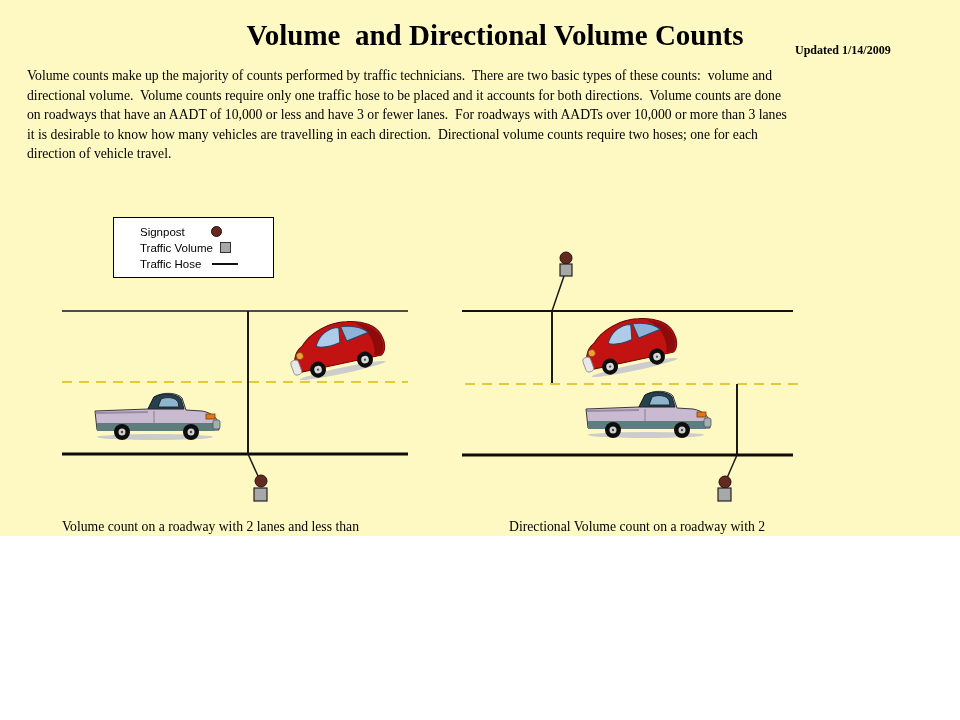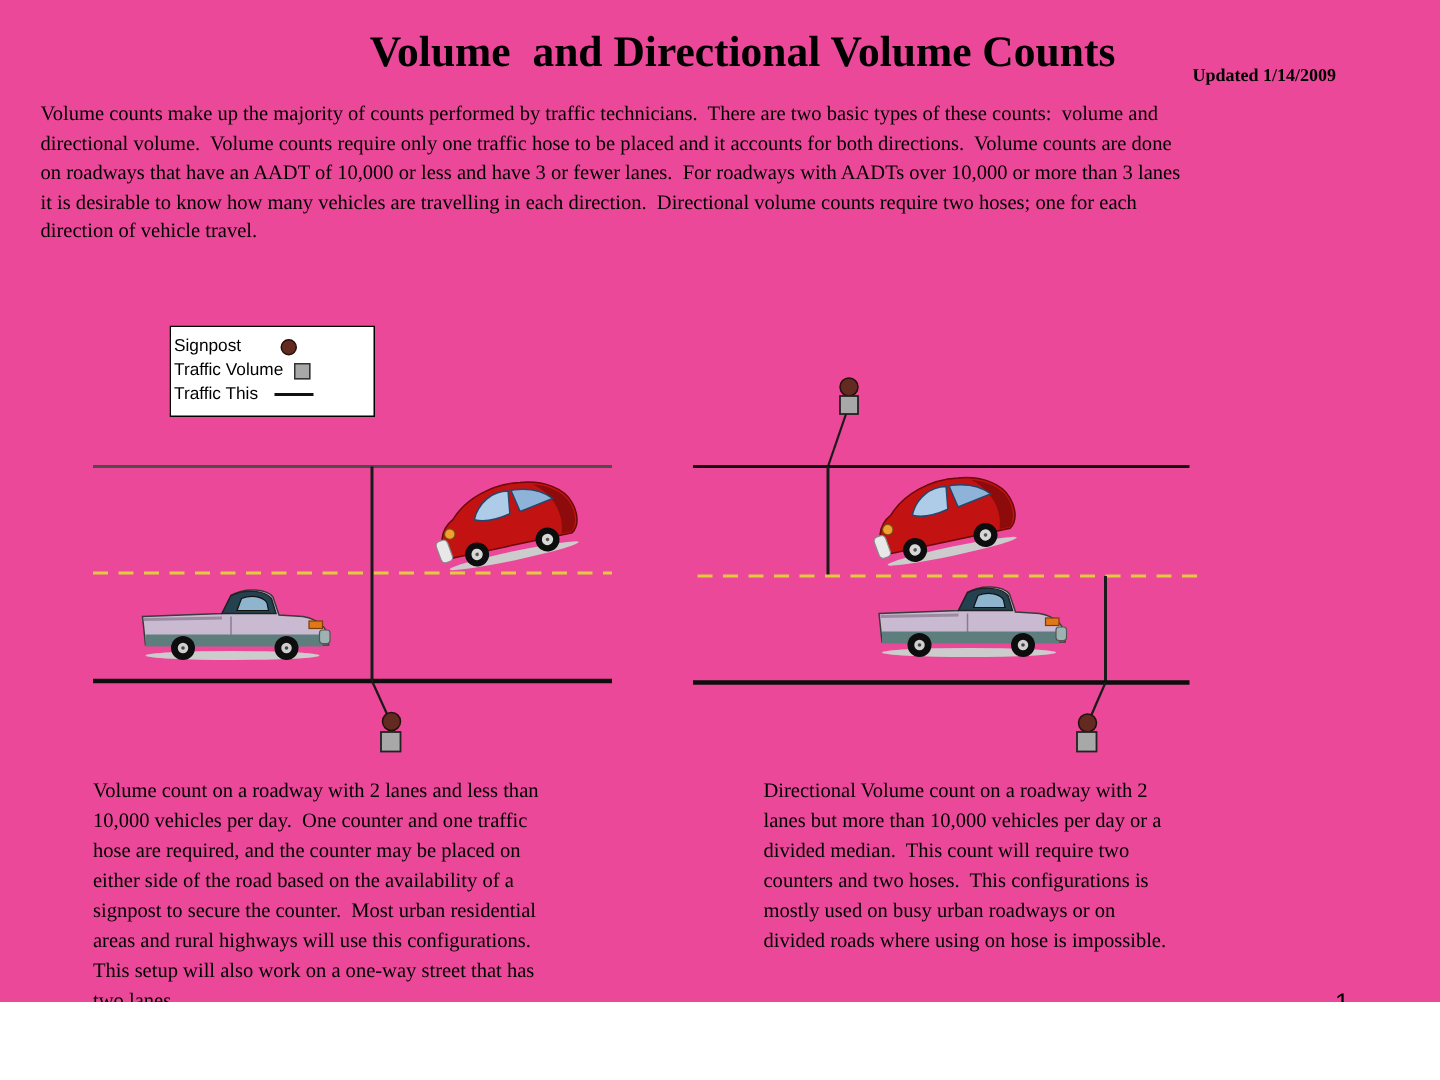--- a/index.html
+++ b/index.html
@@ -1,38 +1,38 @@
 <!DOCTYPE html>
 <html><head>
 <meta charset="utf-8">
 <style>
   html,body{margin:0;padding:0;background:#fff;}
   #slide{
-    position:relative;width:960px;height:668px;background:#ec4899;
+    position:relative;width:960px;height:536px;background:#fef9c3;
     overflow:hidden;font-family:"Liberation Serif","DejaVu Serif",serif;color:#000;
   }
   .title{
     position:absolute;left:30px;top:19px;width:930px;text-align:center;
     font-size:29px;font-weight:bold;white-space:pre;letter-spacing:0px;
     font-family:"Liberation Serif","DejaVu Serif",serif;
   }
   .updated{
     position:absolute;left:795px;top:19px;font-size:12px;font-weight:bold;
     white-space:pre;
     margin-top:24px;
   }
   .intro{
     position:absolute;left:27px;top:66px;width:933px;
     font-size:13.7px;line-height:19.5px;white-space:pre-wrap;margin:0;
   }
   .legend{
     position:absolute;left:113px;top:217px;width:133px;height:54px;
     border:1px solid #000;background:#fff;
     font-family:"Liberation Sans","DejaVu Sans",sans-serif;font-size:11.5px;
-    padding:5px 0 0 2px;box-sizing:content-box;
+    padding:5px 0 0 26px;box-sizing:content-box;
   }
   .legend-row{height:16px;line-height:16px;white-space:nowrap;}
   .legend-label{display:inline-block;vertical-align:middle;}
   .legend-row:nth-child(1) .legend-label{min-width:64px;}
   .marker{display:inline-block;vertical-align:middle;margin-left:7px;}
   .marker-dot{width:9px;height:9px;border-radius:50%;background:#632a22;border:1px solid #241008;}
   .marker-square{width:9px;height:9px;background:#a8a8a8;border:1px solid #333;}
   .marker-line{width:26px;height:0;border-top:2px solid #111;margin-left:11px;}
   .diagram{position:absolute;}
   #diagram-left{left:55px;top:300px;}
@@ -63,21 +63,21 @@
 direction of vehicle travel.</p>
 
   <div class="legend">
     <div class="legend-row">
       <span class="legend-label">Signpost</span><span class="marker marker-dot"></span>
     </div>
     <div class="legend-row">
       <span class="legend-label">Traffic Volume</span><span class="marker marker-square"></span>
     </div>
     <div class="legend-row">
-      <span class="legend-label">Traffic This</span><span class="marker marker-line"></span>
+      <span class="legend-label">Traffic Hose</span><span class="marker marker-line"></span>
     </div>
   </div>
 
   <svg id="diagram-left" class="diagram" width="370" height="215" viewBox="0 0 370 215">
     <line x1="7" y1="11" x2="353" y2="11" stroke-width="2" stroke="#4d4d4d"></line>
     <line x1="7" y1="82" x2="353" y2="82" stroke-width="2" stroke-dasharray="10 7" stroke="#e2c93e"></line>
     <line x1="7" y1="154" x2="353" y2="154" stroke-width="3" stroke="#0d0d0d"></line>
     <line x1="193" y1="11" x2="193" y2="154" stroke-width="2" stroke="#1a1a1a"></line>
     <line x1="193" y1="154" x2="203" y2="176" stroke="#1a1a1a" stroke-width="1.5"></line>
     <circle cx="206" cy="181" r="6" stroke="#241008" stroke-width="1" fill="#632a22"></circle>

